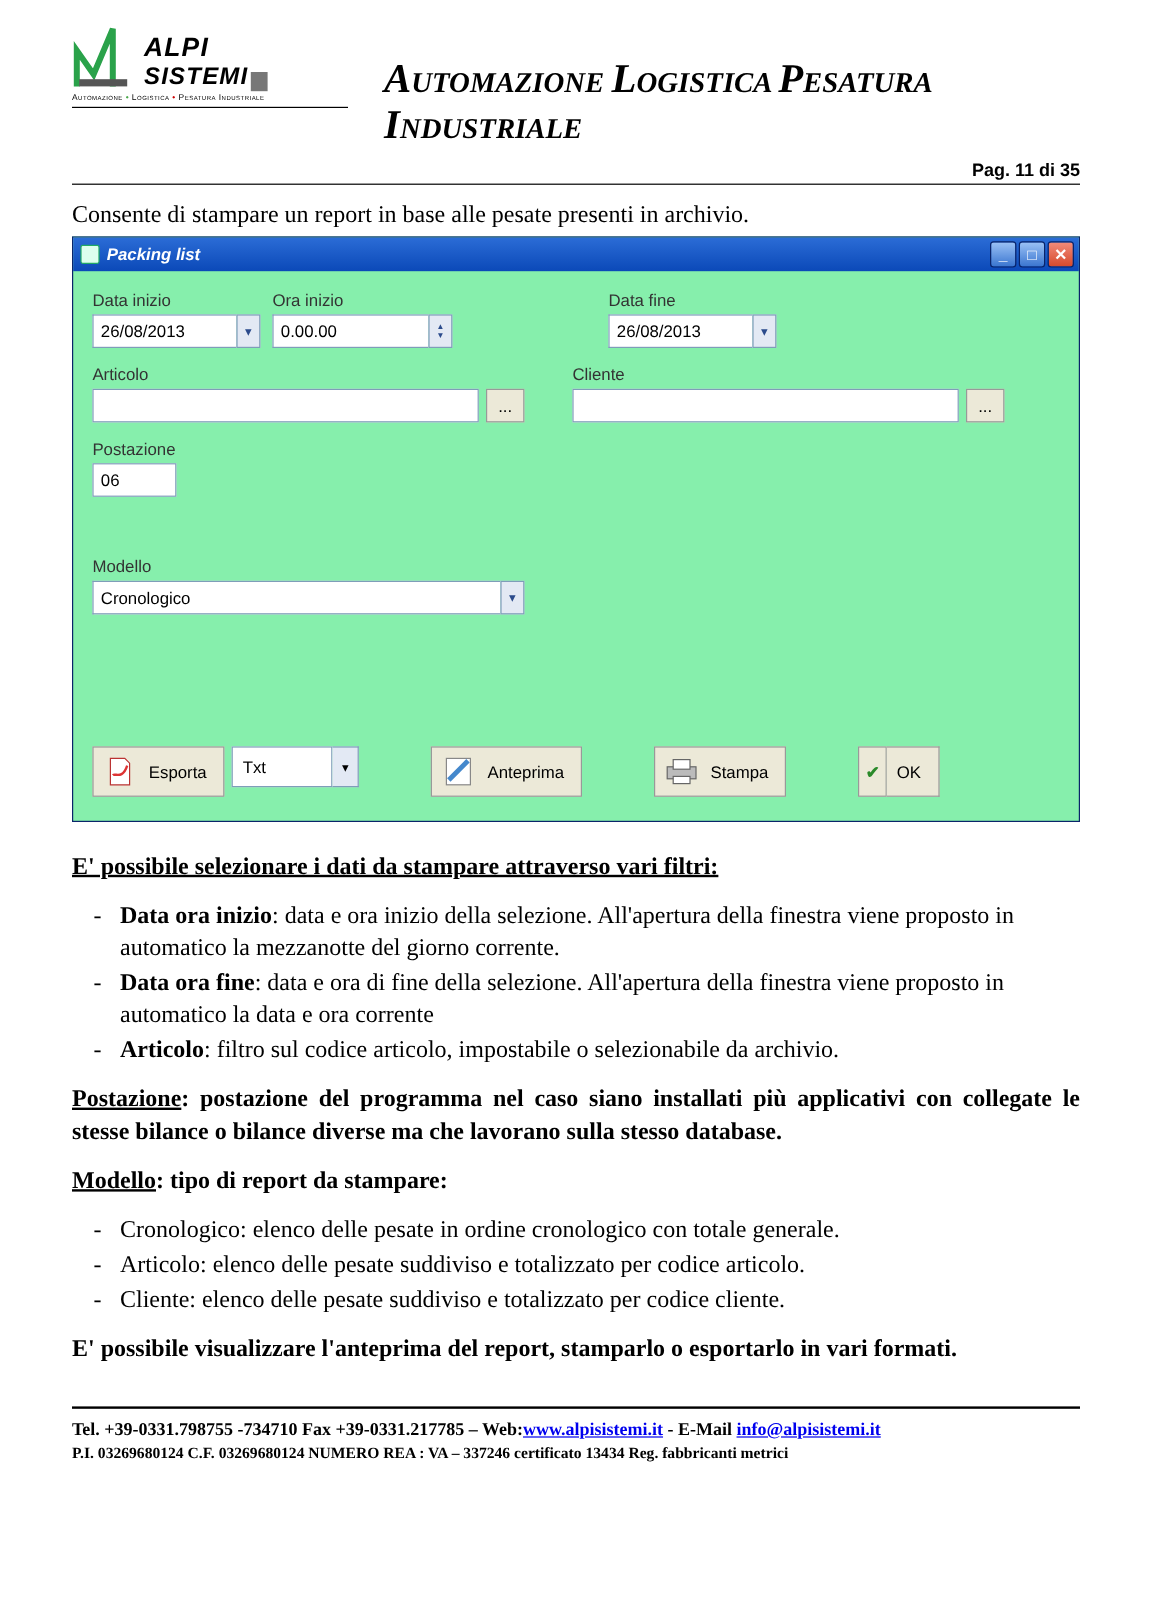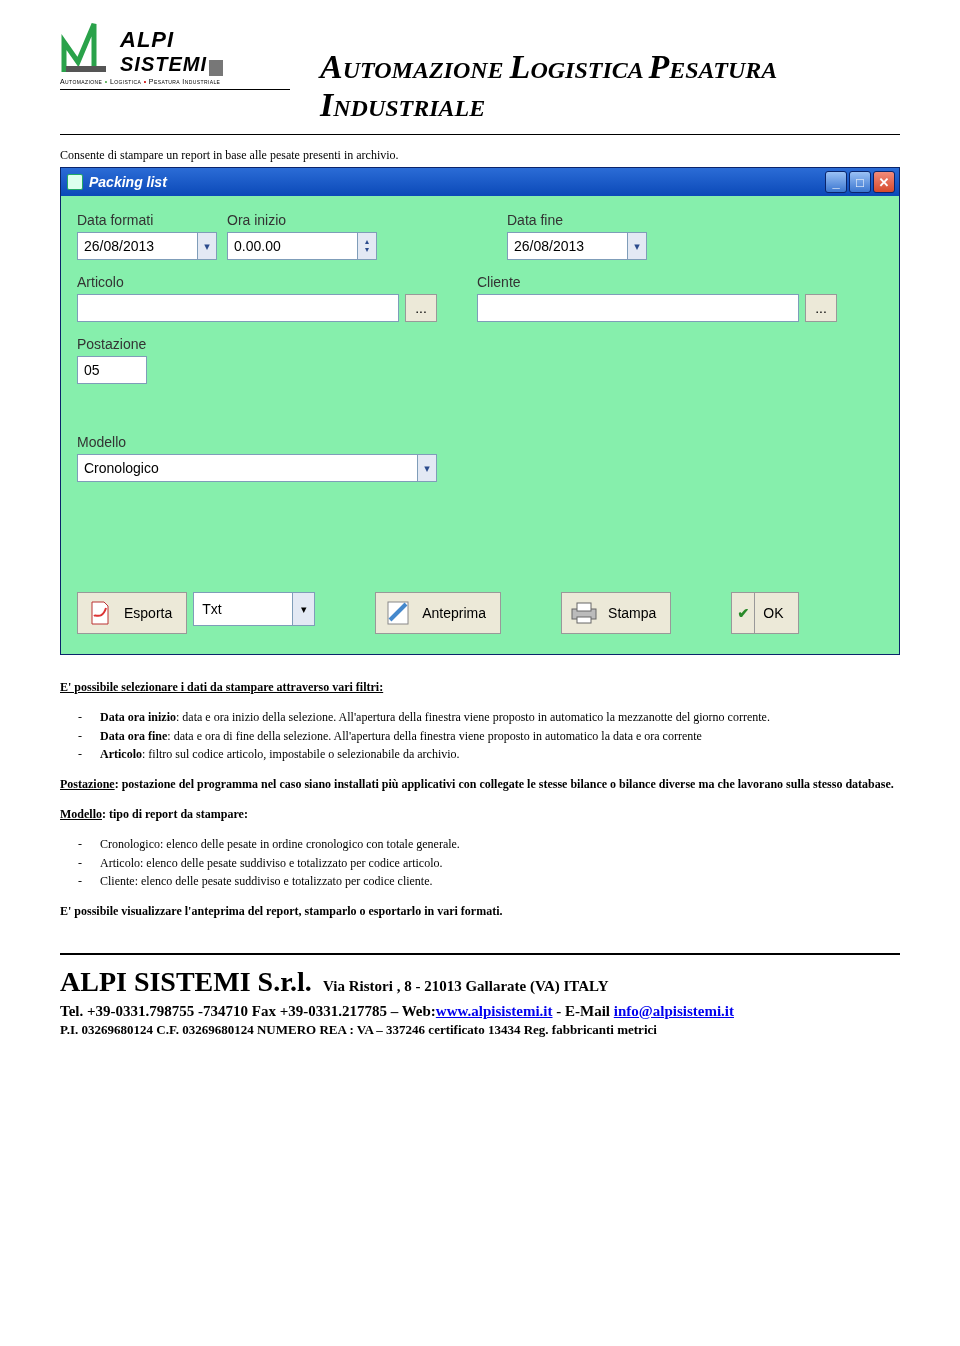--- a/index.html
+++ b/index.html
@@ -117,30 +117,30 @@
   .action-row {
     display:flex; gap:20px; margin-top:110px;
   }
   .action-btn {
     display:flex; align-items:center; gap:10px;
     border:1px solid #999; background:#ece9d8; height:42px; padding:0 14px 0 8px;
   }
   .action-btn .ic { width:28px; height:28px; display:flex; align-items:center; justify-content:center; }
   .fmt-select {
     height:34px; background:#fff; border:1px solid #7f9db9; display:flex; align-items:center;
-    padding:0 8px; width:100px;
+    padding:0 8px; width:84px;
   }
   .fmt-wrap { display:flex; align-items:center; }
   .fmt-wrap .drop { width:22px; height:34px; background:#e3e9f4; border:1px solid #7f9db9; border-left:0; display:flex; align-items:center; justify-content:center; }
   .ok-check {
     width:24px; height:42px; border:1px solid #999; background:#ece9d8;
     display:flex; align-items:center; justify-content:center; color:#2a8a2a; font-weight:bold;
   }
   
-  .body-text { font-family: Verdana, Tahoma; font-size:12px; line-height:1.35; }
+  .body-text { font-family: Verdana, Tahoma; font-size:20px; line-height:1.35; }
   .body-text .ul-head { text-decoration: underline; }
   .body-text ul { list-style:none; padding-left:40px; margin:4px 0 14px 0; }
   .body-text ul li { position:relative; padding-left:0; margin-bottom:2px; }
   .body-text ul li::before { content:"-"; position:absolute; left:-22px; }
   .body-text p { margin-bottom:14px;font-weight:bold; }
   .body-text b { font-weight:bold; }
   .footer-hr { border:0; border-top:2px solid #000; margin:34px 0 8px 0; }
   .footer {
     font-family:"Times New Roman", serif;
     font-size:15px; line-height:1.35;
@@ -170,39 +170,40 @@
         </div>
       </div>
       <div class="logo-sub">
         A<span style="font-variant:small-caps">utomazione</span> <span class="dot-g">•</span> L<span style="font-variant:small-caps">ogistica</span> <span class="dot-r">•</span> P<span style="font-variant:small-caps">esatura</span> I<span style="font-variant:small-caps">ndustriale</span>
       </div>
     </div>
     <div class="tagline-block">
       <span class="cap">A</span><span>UTOMAZIONE </span><span class="cap">L</span><span>OGISTICA </span><span class="cap">P</span><span>ESATURA </span><span class="cap">I</span><span>NDUSTRIALE</span>
     </div>
   </div>
+  <div class="page-num">Pag. 11 di 35</div>
   <hr class="hr-top">
   <div class="intro-line body-text">Consente di stampare un report in base alle pesate presenti in archivio.</div>
 
   <div class="window">
     <div class="titlebar">
       <div class="titlebar-left">
         <span class="title-icon"></span>
         <span class="win-title">Packing list</span>
       </div>
       <div class="win-buttons">
         <div class="win-btn">_</div>
         <div class="win-btn">□</div>
         <div class="win-btn close">✕</div>
       </div>
     </div>
     <div class="win-body">
       <div class="row">
         <div class="col" style="width:140px">
-          <span class="lbl">Data formati</span>
+          <span class="lbl">Data inizio</span>
           <div class="combo">
             <div class="field" style="width:120px">
                 <span>26/08/2013</span>
               </div>
             <div class="drop chev"></div>
           </div>
         </div>
         <div class="col" style="width:150px">
           <span class="lbl">Ora  inizio</span>
           <div class="spinner">
@@ -244,21 +245,21 @@
               </div>
             <div class="browse-btn">...</div>
           </div>
         </div>
       </div>
 
       <div class="row">
         <div class="col" style="width:70px">
           <span class="lbl">Postazione</span>
           <div class="field">
-              <span>05</span>
+              <span>06</span>
             </div>
         </div>
       </div>
 
       <div class="row" style="margin-top:50px">
         <div class="col" style="width:360px">
           <span class="lbl">Modello</span>
           <div class="combo">
             <div class="field" style="width:340px">
                 <span>Cronologico</span>
@@ -329,19 +330,18 @@
     <ul>
       <li>Cronologico: elenco delle pesate in ordine cronologico con totale generale.</li>
       <li>Articolo: elenco delle pesate suddiviso e totalizzato per codice articolo.</li>
       <li>Cliente: elenco delle pesate suddiviso e totalizzato per codice cliente.</li>
     </ul>
     <p>E' possibile visualizzare l'anteprima del report, stamparlo o esportarlo in vari formati.</p>
   </div>
 
   <hr class="footer-hr">
   <div class="footer">
-    <div><span class="big">ALPI SISTEMI S.r.l.</span>&nbsp;&nbsp;&nbsp;<span style="font-weight:bold">Via  Ristori , 8 - 21013    Gallarate  (VA)    ITALY</span></div>
     <div style="font-weight:bold">
       <span>Tel.  +39-0331.798755  -734710     Fax  +39-0331.217785  –  Web:</span><a>www.alpisistemi.it</a><span>  -  E-Mail   </span><a>info@alpisistemi.it</a>
     </div>
     <div style="font-size:13px; font-weight:bold">P.I.    03269680124            C.F. 03269680124            NUMERO REA : VA – 337246                    certificato 13434  Reg. fabbricanti  metrici</div>
   </div>
 </div>
 
 </body></html>

